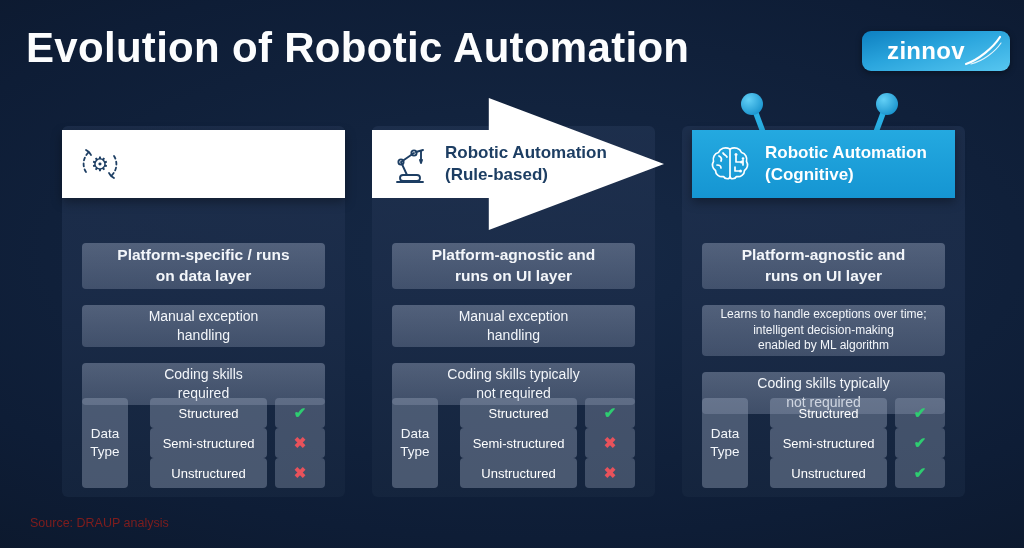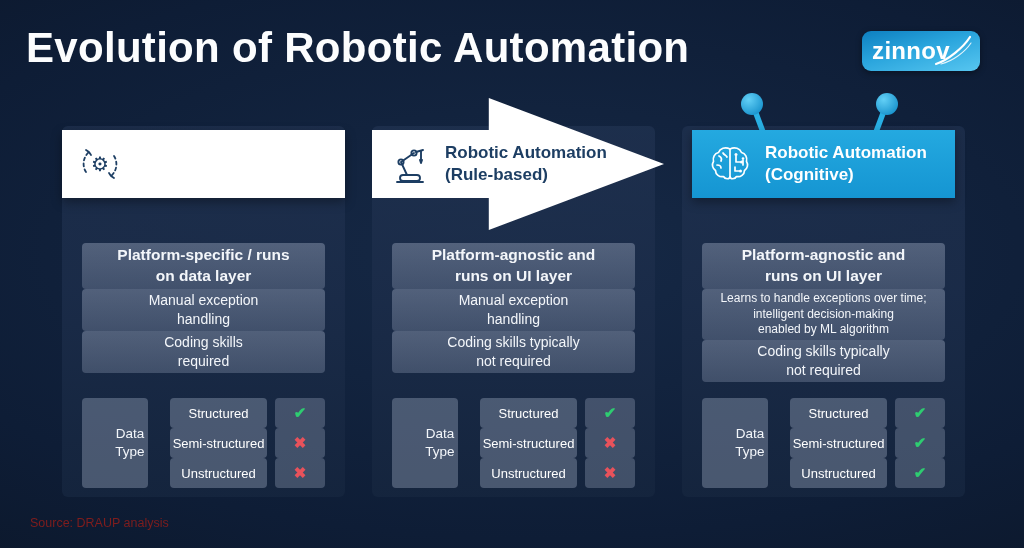--- a/index.html
+++ b/index.html
@@ -8,21 +8,21 @@
     font-family:"Liberation Sans", sans-serif;
     background:
       radial-gradient(115% 95% at 52% 46%, #162946 0%, #0e1d36 55%, #0a1322 100%);
   }
   .page-title{
     position:absolute;left:26px;top:24px;
     font-size:42px;font-weight:bold;color:#fcfdfe;letter-spacing:.3px;
   }
   
   .logo{
-    position:absolute;left:862px;top:31px;width:118px;height:40px;border-radius:9px;
+    position:absolute;left:862px;top:31px;width:148px;height:40px;border-radius:9px;
     background:linear-gradient(165deg,#0d7fc0 0%,#2aa5dd 45%,#57c6f0 100%);
     display:flex;align-items:center;justify-content:center;
     box-shadow:0 2px 6px rgba(0,0,0,.4);
   }
   .logo-text{color:#fff;font-size:24px;font-weight:bold;letter-spacing:.3px;margin-right:20px;}
   .logo-swoosh{position:absolute;right:8px;bottom:4px;}
   
   .columns{position:absolute;left:62px;top:126px;display:flex;gap:27px;}
   .column{
     width:283px;height:371px;position:relative;border-radius:6px;
@@ -43,35 +43,35 @@
   }
   .col-header.blue .hd-text{color:#ffffff;}
   .hd-text{font-size:17px;font-weight:bold;line-height:1.3;white-space:pre-line;}
   .arrow-shape{
     position:absolute;left:0;top:-32px;width:292px;height:132px;background:#ffffff;
     clip-path:polygon(0 24.2%,40% 24.2%,40% 0,100% 50%,40% 100%,40% 75.8%,0 75.8%);
     z-index:1;
     filter:drop-shadow(0 3px 5px rgba(0,0,0,.3));
   }
   
-  .features{position:absolute;left:20px;right:20px;top:117px;display:flex;flex-direction:column;gap:0;z-index:1;}
+  .features{position:absolute;left:20px;right:20px;top:117px;display:flex;flex-direction:column;gap:16px;z-index:1;}
   .feature{
     border-radius:4px;
     background:linear-gradient(180deg,rgba(153,165,188,.44),rgba(129,142,167,.38));
     color:#f3f6fa;text-align:center;display:flex;align-items:center;justify-content:center;
     white-space:pre-line;line-height:1.35;font-size:14px;min-height:40px;padding:2px 6px;box-sizing:border-box;
   }
   .feature.em{font-weight:bold;font-size:15.5px;min-height:46px;}
   .feature.small{font-size:12px;min-height:47px;line-height:1.3;}
   
   .datatable{position:absolute;left:20px;right:20px;top:272px;height:90px;display:flex;z-index:1;}
   .dt-label{
-    width:36px;border-radius:4px;background:rgba(153,165,188,.40);
+    width:46px;border-radius:4px;background:rgba(153,165,188,.40);
     color:#f3f6fa;font-size:13.5px;display:flex;align-items:center;justify-content:center;
-    text-align:center;white-space:pre-line;line-height:1.3;padding-left:30px;
+    text-align:center;white-space:pre-line;line-height:1.3;
   }
   .dt-rows{flex:1;margin-left:22px;display:flex;flex-direction:column;justify-content:space-between;}
   .dt-row{display:flex;height:38px;}
   .dt-name{
     flex:1;border-radius:4px;background:rgba(153,165,188,.40);
     color:#fff;font-size:13px;display:flex;align-items:center;justify-content:center;
   }
   .dt-mark{
     width:50px;margin-left:8px;border-radius:4px;background:rgba(153,165,188,.34);
     display:flex;align-items:center;justify-content:center;font-size:15px;font-weight:bold;

